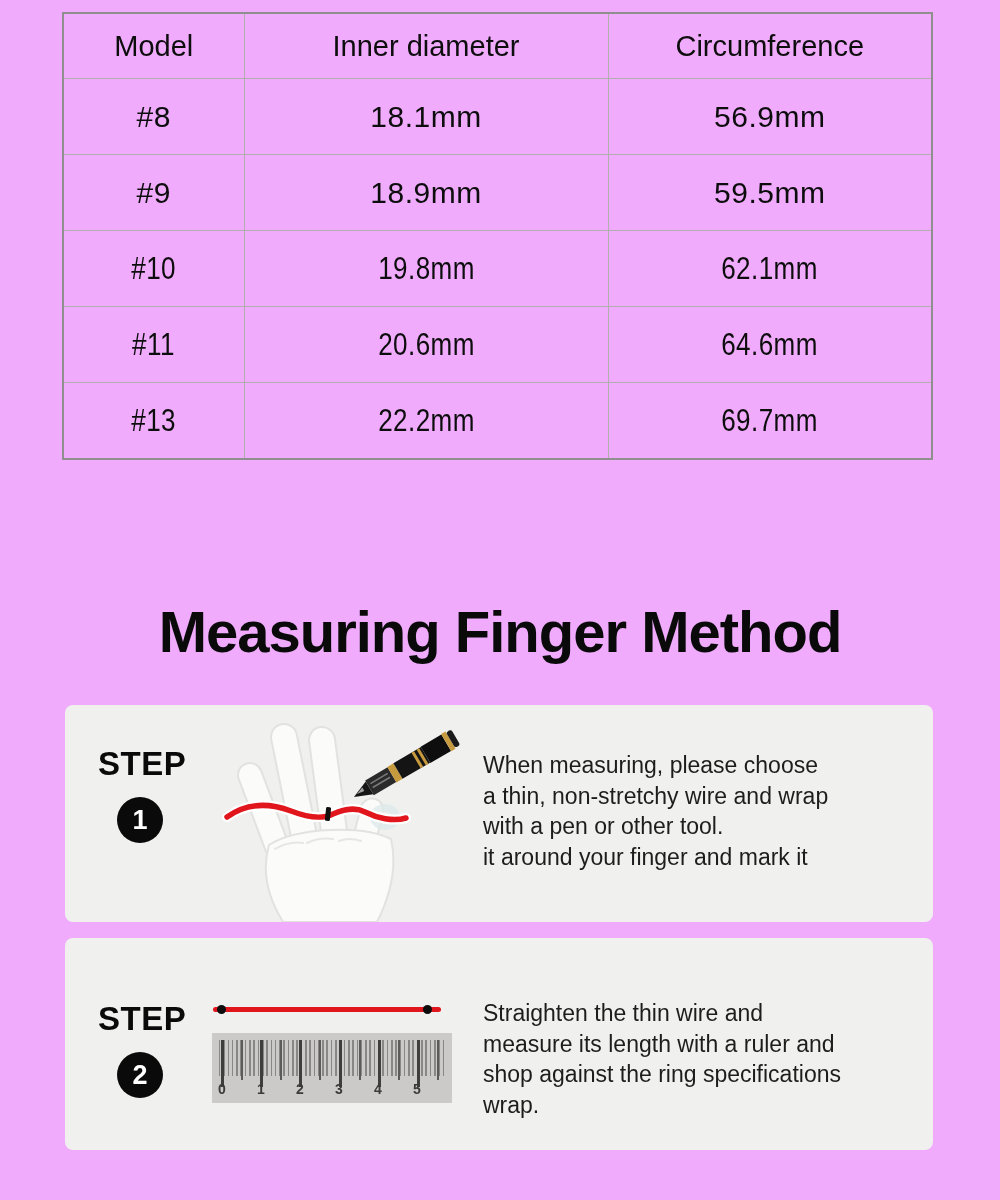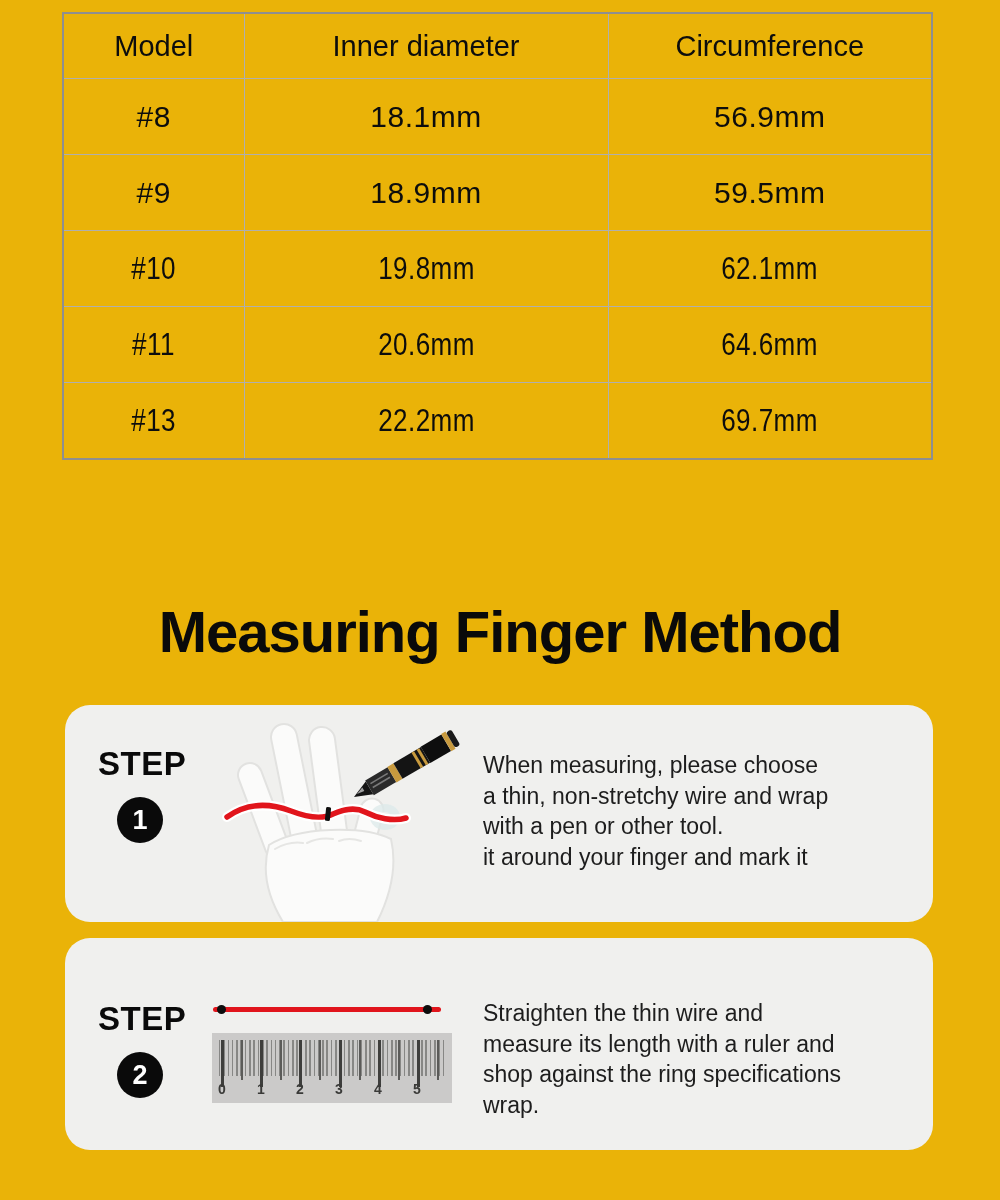--- a/index.html
+++ b/index.html
@@ -1,16 +1,16 @@
 <!DOCTYPE html>
 <html><head>
 <meta charset="utf-8">
 <style>
   html,body{margin:0;padding:0;background:#ffffff;}
-  .page{position:relative;width:1000px;height:1200px;background:#eab308;overflow:hidden;
+  .page{position:relative;width:1000px;height:1200px;background:#f0abfc;overflow:hidden;
         font-family:"Liberation Sans", sans-serif;color:#111;}
 
   
   table.size-table{position:absolute;left:62px;top:12px;width:869px;
     border-collapse:collapse;table-layout:fixed;border:2px solid #8f8f8f;}
   .size-table col.c1{width:181px;}
   .size-table col.c2{width:364px;}
   .size-table col.c3{width:324px;}
   .size-table th{height:62px;font-weight:400;font-size:29px;color:#0d0d0d;
     border:1px solid #b0afad;text-align:center;vertical-align:middle;}
@@ -18,21 +18,21 @@
     text-align:center;vertical-align:middle;letter-spacing:0.5px;}
   .size-table tr.cond td span{display:inline-block;transform:scaleX(0.84);transform-origin:50% 50%;
     font-size:31px;}
   .size-table td span{display:inline-block;}
 
   
   .section-title{position:absolute;left:0;top:598px;width:1000px;text-align:center;
     font-size:58px;line-height:68px;font-weight:800;letter-spacing:-1px;color:#0a0a0a;}
 
   
-  .step-card{position:absolute;left:65px;width:868px;background:#f0f0ee;border-radius:25px;overflow:hidden;}
+  .step-card{position:absolute;left:65px;width:868px;background:#f0f0ee;border-radius:8px;overflow:hidden;}
   .step-card.one{top:705px;height:217px;}
   .step-card.two{top:938px;height:212px;}
 
   .step-col{position:absolute;left:33px;width:84px;text-align:center;}
   .step-label{font-size:33px;font-weight:800;letter-spacing:0.5px;color:#0a0a0a;}
   .step-num{width:46px;height:46px;margin:14px auto 0;border-radius:50%;background:#0a0a0a;
     color:#ffffff;font-size:27px;font-weight:800;display:flex;align-items:center;justify-content:center;}
   .one .step-col{top:40px;}
   .two .step-col{top:62px;}
 

